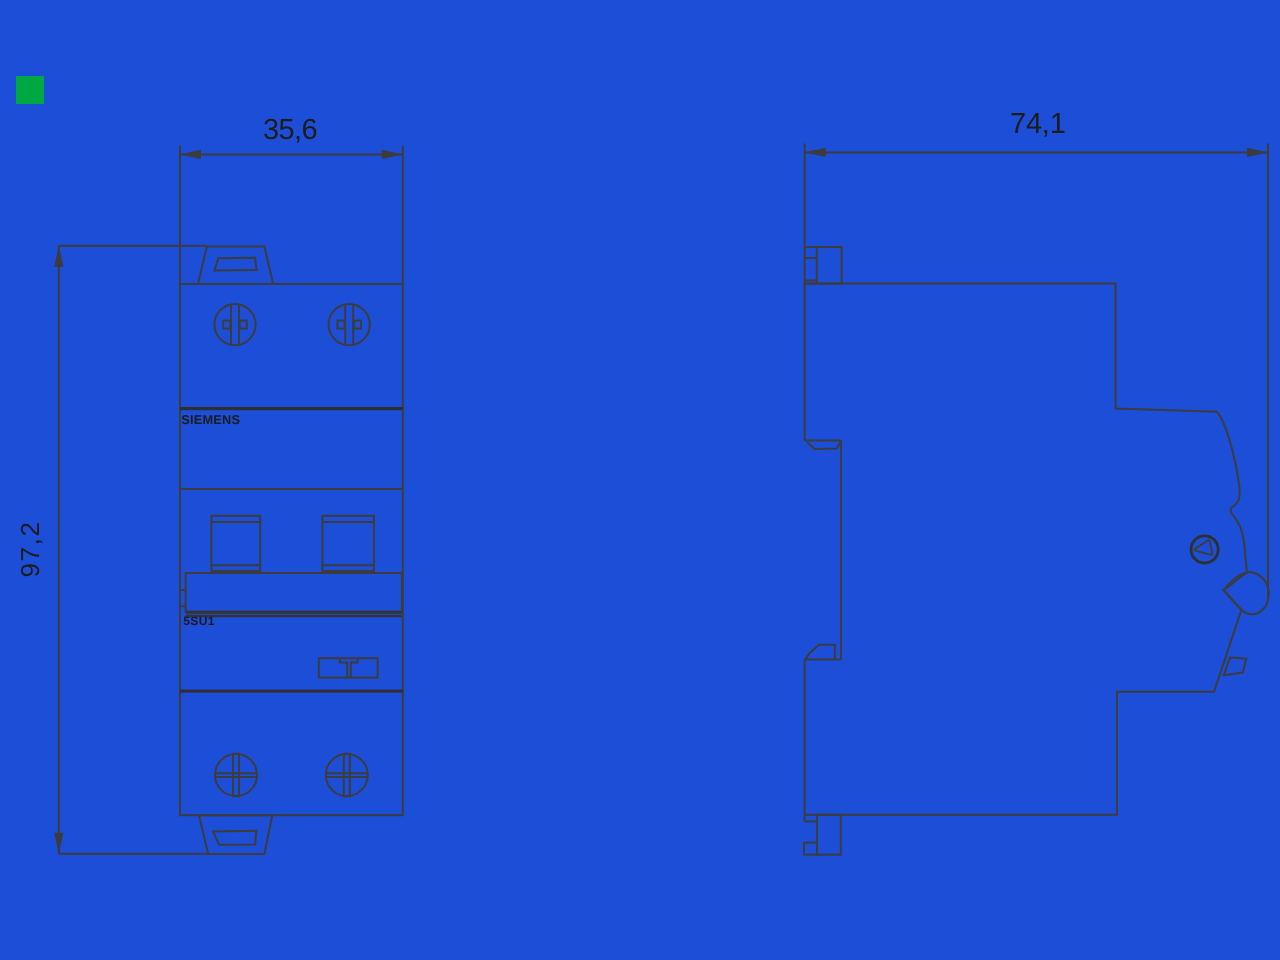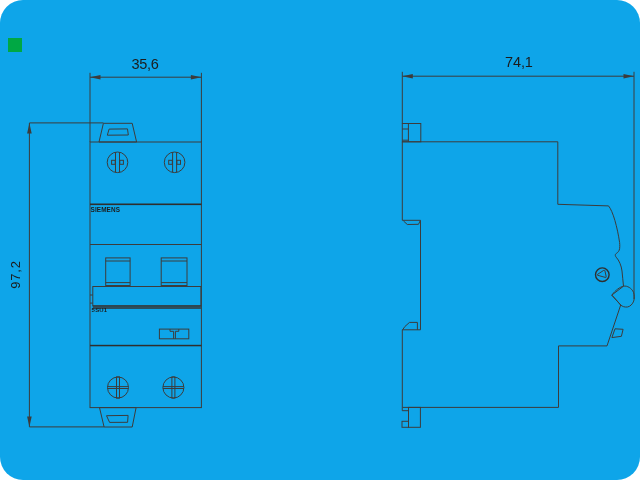--- a/index.html
+++ b/index.html
@@ -1,17 +1,17 @@
 <!DOCTYPE html>
 <html><head>
 <meta charset="utf-8">
 <style>
   html,body{margin:0;padding:0;background:#ffffff;}
-  .page{position:relative;width:640px;height:480px;background:#0ea5e9;overflow:hidden;
-        font-family:"Liberation Sans", sans-serif;border-radius:23px;}
+  .page{position:relative;width:640px;height:480px;background:#1d4ed8;overflow:hidden;
+        font-family:"Liberation Sans", sans-serif;}
   svg{position:absolute;left:0;top:0;}
   text{font-family:"Liberation Sans", sans-serif;fill:#1c1c1c;}
 </style>
 </head>
 <body>
 <div class="page">
 <svg width="640" height="480" viewBox="0 0 640 480">
   <g fill="none" stroke="#3c3c3c" stroke-width="1">
 
     <rect x="8" y="38" width="14" height="14" fill="#00a844" stroke="none"></rect>

